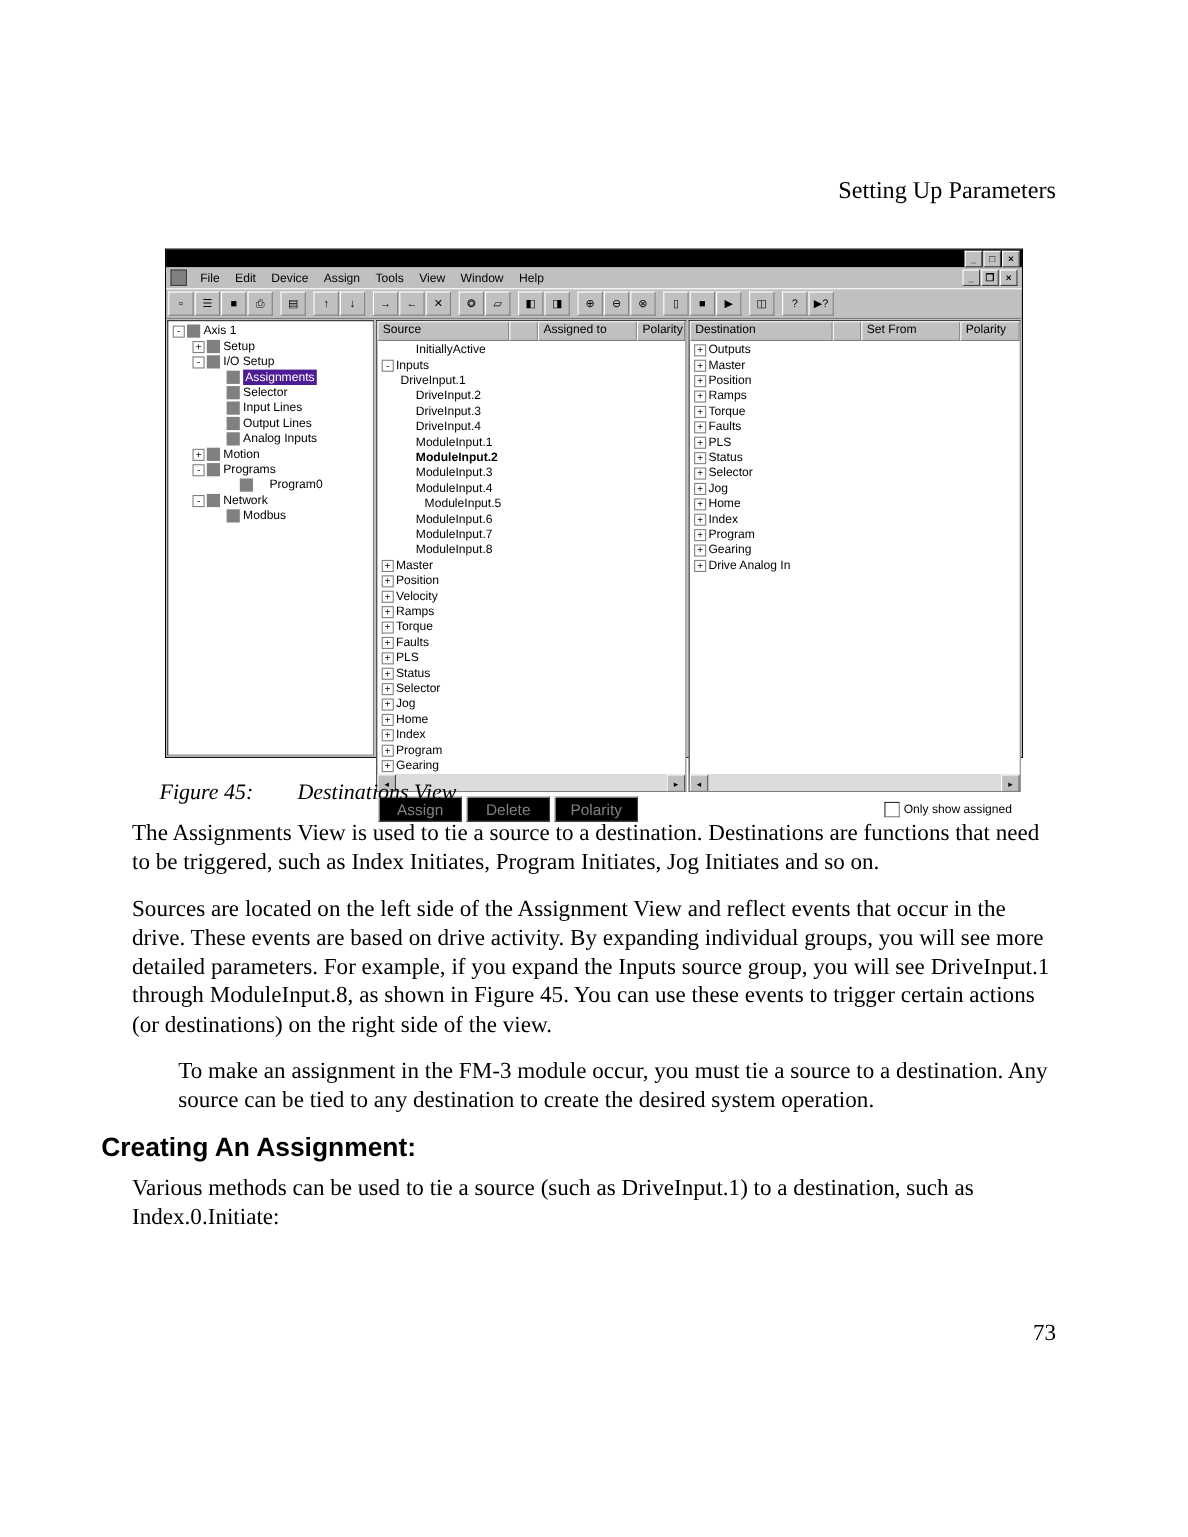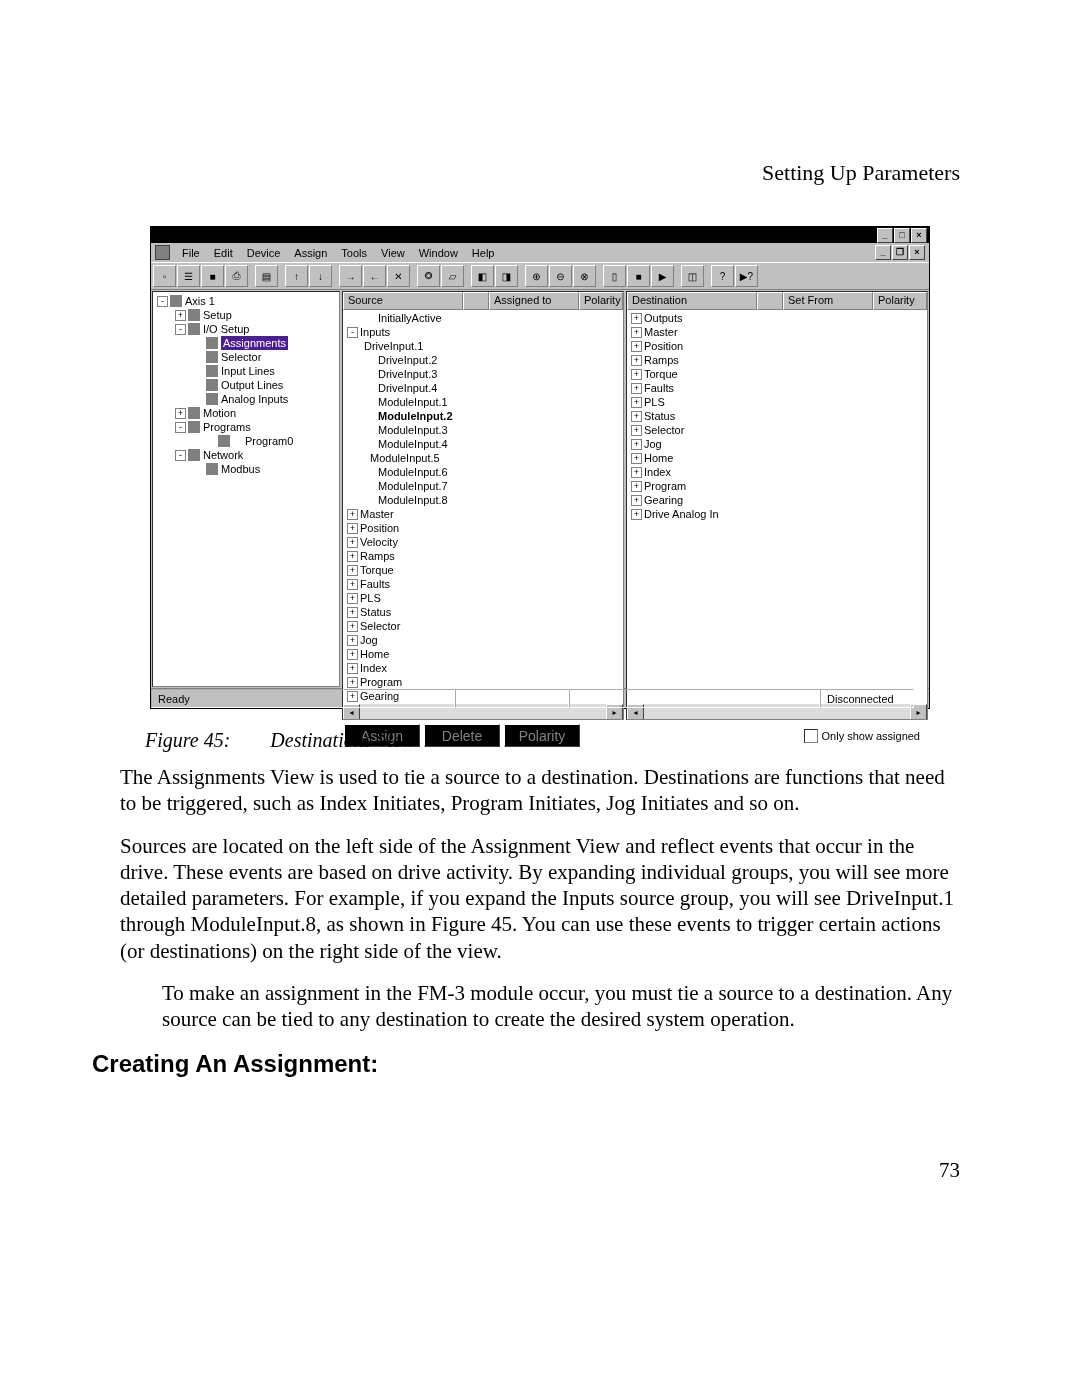--- a/index.html
+++ b/index.html
@@ -417,21 +417,21 @@
                     <span>ModuleInput.2</span>
                   </div>
                   <div class="list-row" style="padding-left: 22px;">
                     <span style="display: inline-block; width: 13px;"></span>
                     <span>ModuleInput.3</span>
                   </div>
                   <div class="list-row" style="padding-left: 22px;">
                     <span style="display: inline-block; width: 13px;"></span>
                     <span>ModuleInput.4</span>
                   </div>
-                  <div class="list-row" style="padding-left: 14px;">
+                  <div class="list-row" style="padding-left: 30px;">
                     <span style="display: inline-block; width: 13px;"></span>
                     <span>ModuleInput.5</span>
                   </div>
                   <div class="list-row" style="padding-left: 22px;">
                     <span style="display: inline-block; width: 13px;"></span>
                     <span>ModuleInput.6</span>
                   </div>
                   <div class="list-row" style="padding-left: 22px;">
                     <span style="display: inline-block; width: 13px;"></span>
                     <span>ModuleInput.7</span>
@@ -586,34 +586,28 @@
             <div class="push-btn">Delete</div>
             <div class="push-btn">Polarity</div>
             <div class="check-wrap">
               <span class="check-box"></span>
               <span>Only show assigned</span>
             </div>
           </div>
         </div>
       </div>
 
-      <div class="statusbar">
-        <div class="status-cell ready">Ready</div>
-        <div class="status-cell mid1"></div>
-        <div class="status-cell mid2"></div>
-        <div class="status-cell conn">Disconnected</div>
-        <div class="grip"></div>
-      </div>
     </div>
   </div>
 
   <div class="fig-caption">
     <span>Figure 45:</span><span class="gap"></span><span>Destinations View</span>
   </div>
 
   <p class="body-text">The Assignments View is used to tie a source to a destination. Destinations are functions that need to be triggered, such as Index Initiates, Program Initiates, Jog Initiates and so on.</p>
   <p class="body-text">Sources are located on the left side of the Assignment View and reflect events that occur in the drive. These events are based on drive activity. By expanding individual groups, you will see more detailed parameters. For example, if you expand the Inputs source group, you will see DriveInput.1 through ModuleInput.8, as shown in Figure 45. You can use these events to trigger certain actions (or destinations) on the right side of the view.</p>
   <p class="note-text">To make an assignment in the FM-3 module occur, you must tie a source to a destination. Any source can be tied to any destination to create the desired system operation.</p>
 
   <h2 class="section">Creating An Assignment:</h2>
+  <p class="body-text">Various methods can be used to tie a source (such as DriveInput.1) to a destination, such as Index.0.Initiate:</p>
 
   <div class="page-num">73</div>
 </div>
 
 </body></html>

